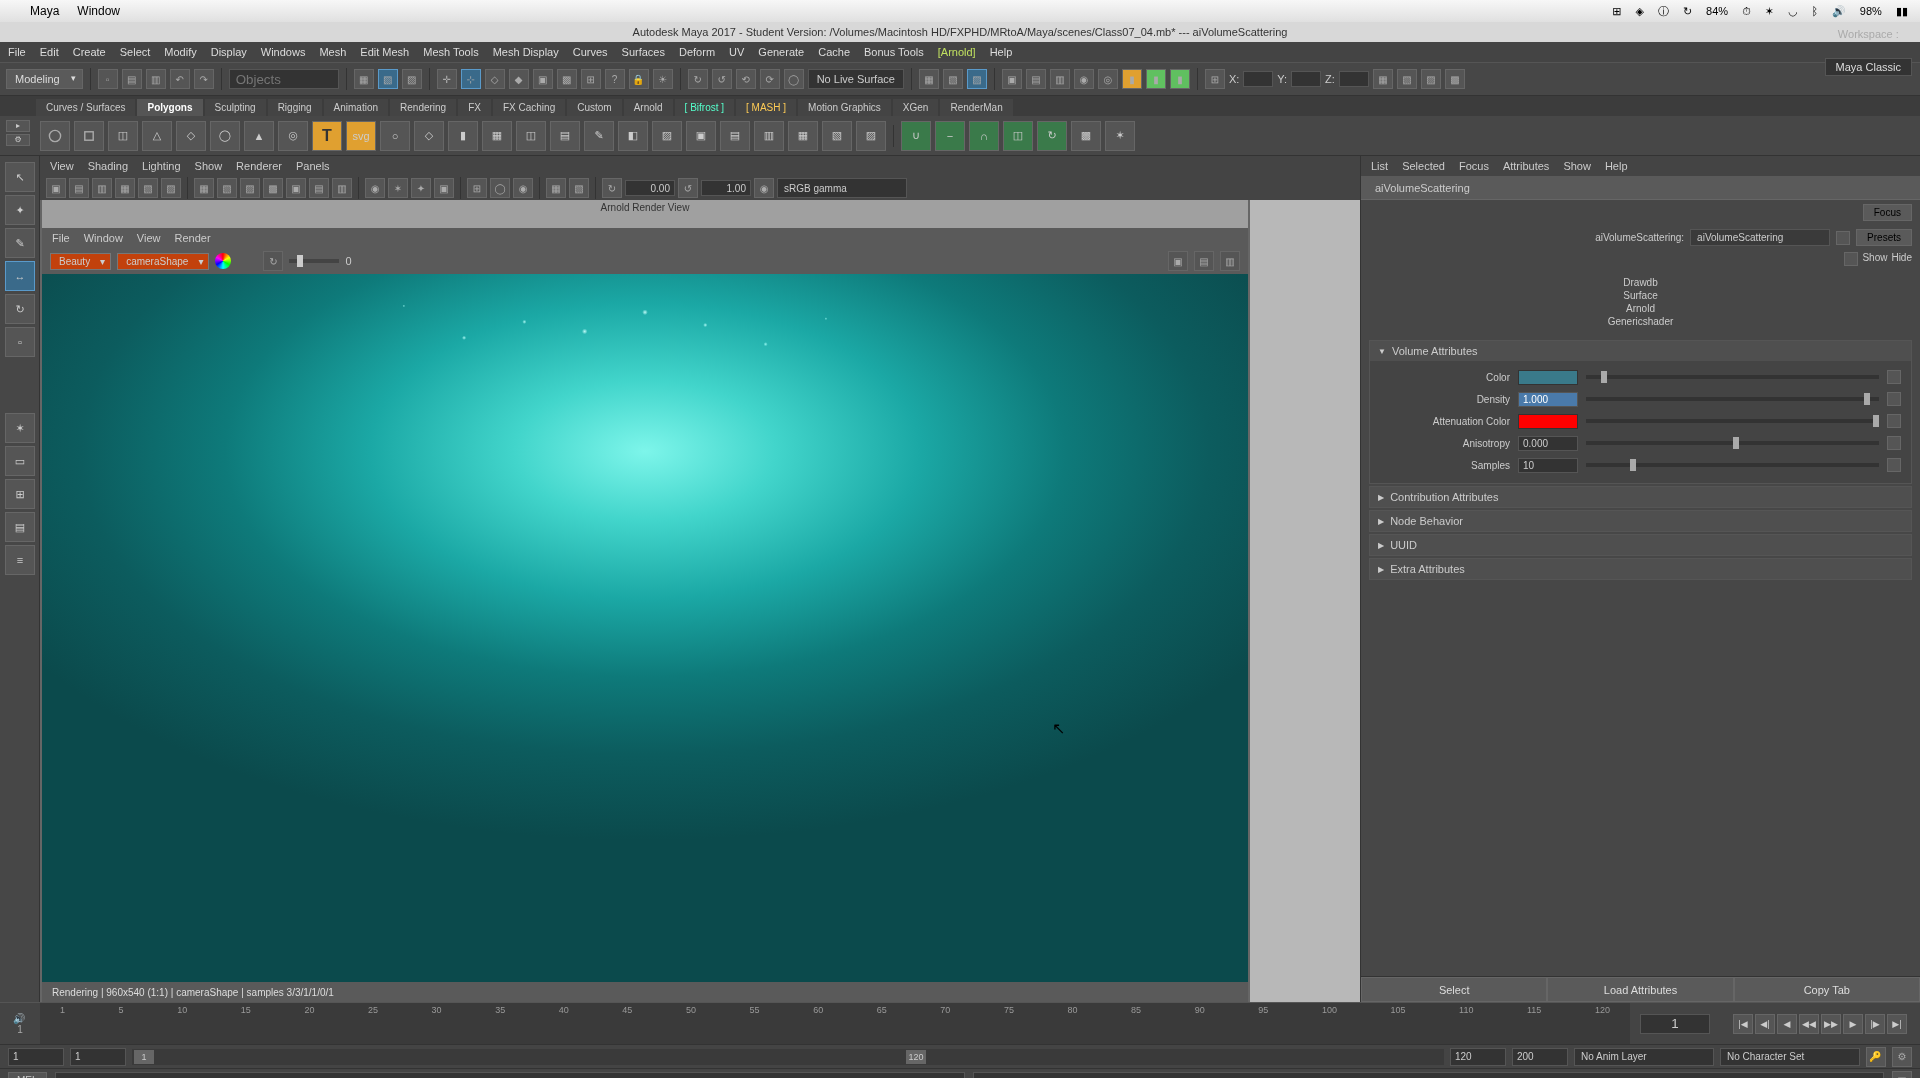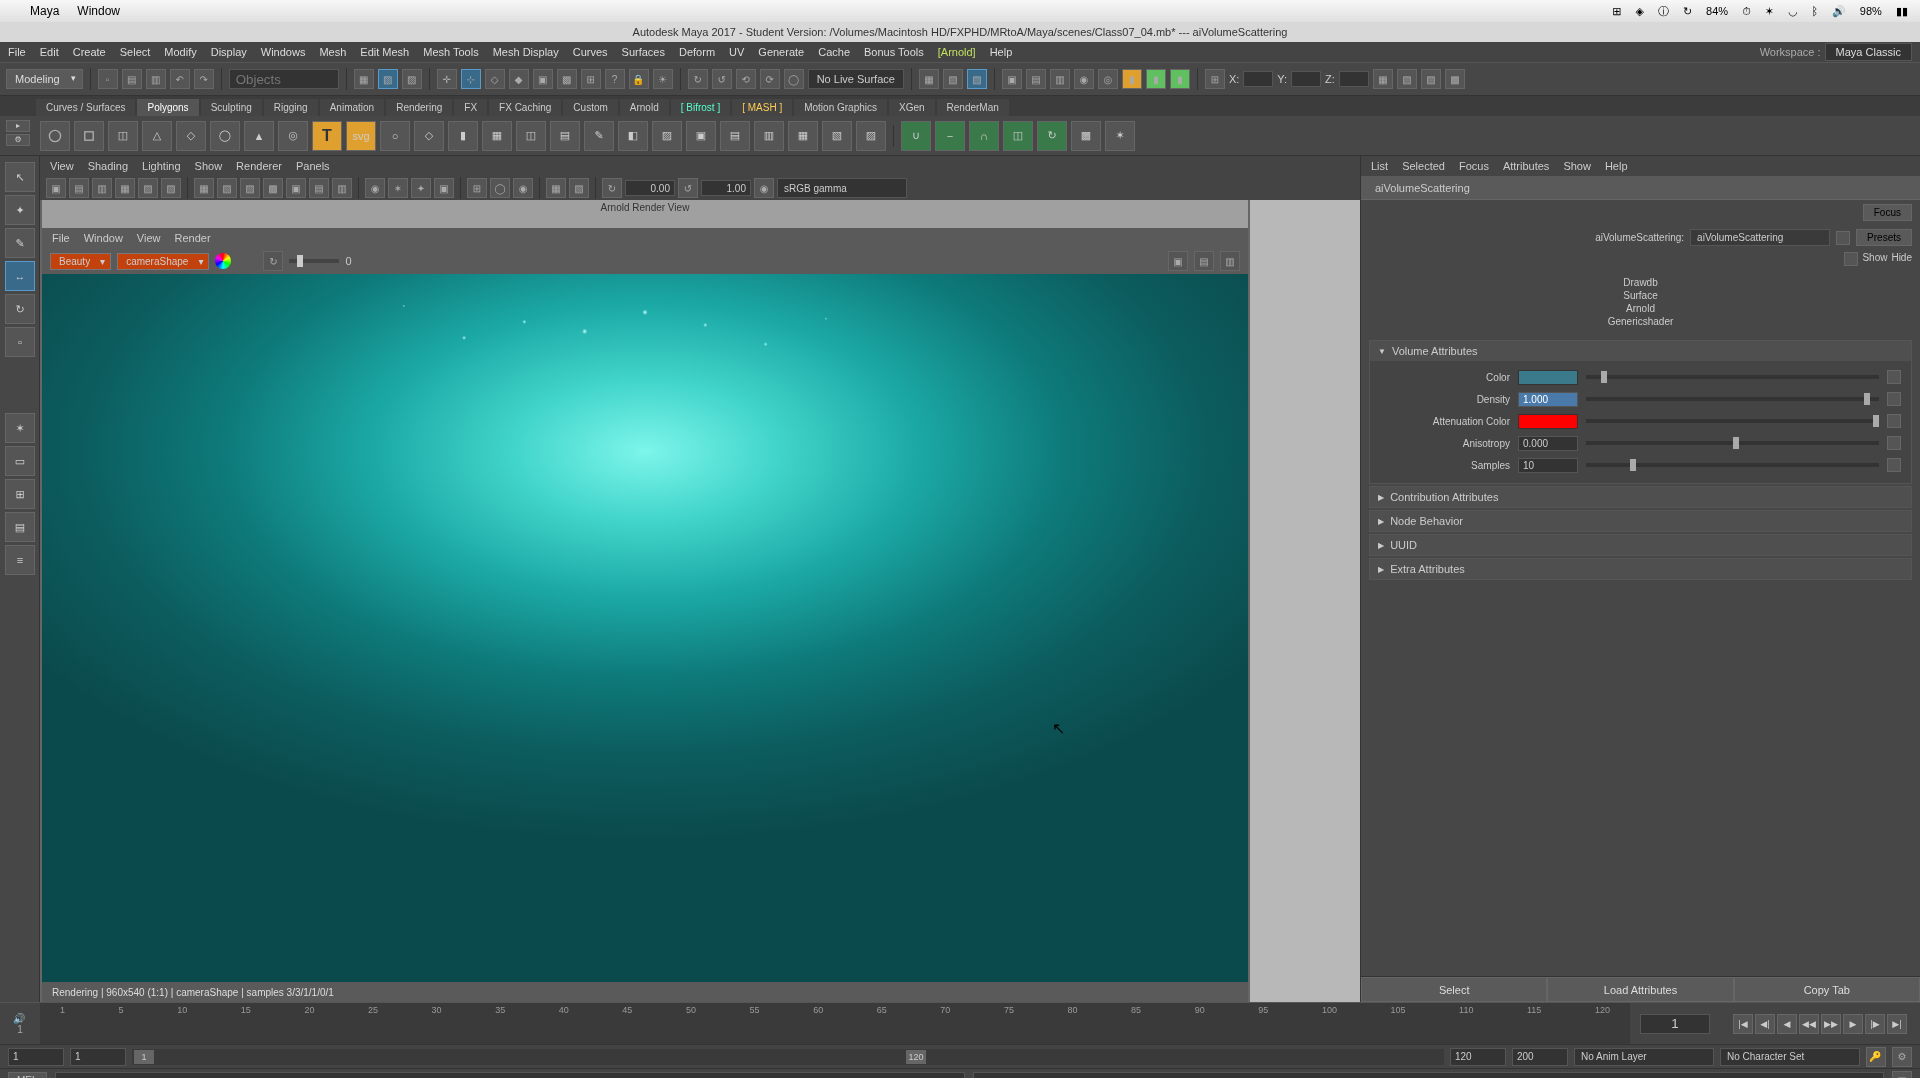--- a/index.html
+++ b/index.html
@@ -8,39 +8,39 @@
 
 .mac-bar { height: 22px; background: linear-gradient(#f7f7f7,#e0e0e0); display: flex; align-items: center; padding: 8px 12px; gap: 18px; color: #000; font-size: 12px; }
 .mac-bar .right { margin-left: auto; display: flex; gap: 14px; align-items: center; }
 .mac-bar .right span { font-size: 11px; }
 
 
 .title-bar { height: 20px; background: #d8d8d8; color: #333; display: flex; align-items: center; justify-content: center; font-size: 11px; }
 
 
 .menu-bar { height: 20px; background: #444; display: flex; align-items: center; padding: 0 8px; gap: 14px; font-size: 11px; color: #ddd; }
-.menu-bar .right { margin-left: auto; display: flex; gap: 4px; align-items: center; }
+.menu-bar .right { margin-left: auto; display: flex; gap: 18px; align-items: center; flex-direction: column; }
 .arnold-hl { color: #c0e060; }
 .workspace-label { color: #aaa; }
 .workspace-name { background: #333; padding: 2px 10px; border: 1px solid #555; }
 
 
 .toolbar { height: 30px; background: #474747; display: flex; align-items: center; padding: 16px 6px; gap: 4px; border-top: 1px solid #555; border-bottom: 1px solid #333; }
 .dropdown { background: #5a5a5a; border: 1px solid #666; padding: 3px 22px 3px 8px; position: relative; font-size: 11px; color: #ddd; }
 .dropdown::after { content: "▾"; position: absolute; right: 6px; top: 3px; font-size: 9px; }
 .tool-ico { width: 20px; height: 20px; background: #555; border: 1px solid #666; display: inline-flex; align-items: center; justify-content: center; font-size: 10px; color: #aaa; }
 .tool-ico.on { background: #3a6a8a; border-color: #5a9aca; }
 .vsep { width: 1px; height: 22px; background: #333; margin: 0 3px; }
 .label-box { background: #333; padding: 3px 8px; color: #ccc; border: 1px solid #555; }
 .searchbox { width: 110px; height: 20px; background: #333; border: 1px solid #555; padding: 0 6px; color: #ccc; }
 
 
 .shelf-tabs { height: 20px; background: #3c3c3c; display: flex; align-items: flex-end; padding-left: 36px; gap: 2px; font-size: 10px; }
 .shelf-tabs .tab { padding: 3px 10px; background: #444; cursor: pointer; }
-.shelf-tabs .tab.active { background: #555; color: #fff; }
+.shelf-tabs .tab.active { background: #555; color: #fff; font-weight: bold; }
 .shelf-tabs .tab.bracket { color: #5fc; }
 .shelf-tabs .tab.mash { color: #fc5; }
 
 
 .shelf { height: 40px; background: #474747; display: flex; align-items: center; padding-left: 40px; gap: 4px; border-bottom: 1px solid #333; position: relative; }
 .shelf-toggle { position: absolute; left: 6px; top: 4px; display: flex; flex-direction: column; gap: 2px; }
 .shelf-toggle div { width: 24px; height: 12px; background: #555; border: 1px solid #666; font-size: 8px; text-align: center; }
 .shelf-ico { width: 30px; height: 30px; background: #555; border: 1px solid #666; display: flex; align-items: center; justify-content: center; }
 .shelf-ico.svg { background: #e0a030; }
 .shelf-ico.type { background: #e0a030; color: #333; font-weight: bold; font-size: 16px; }

